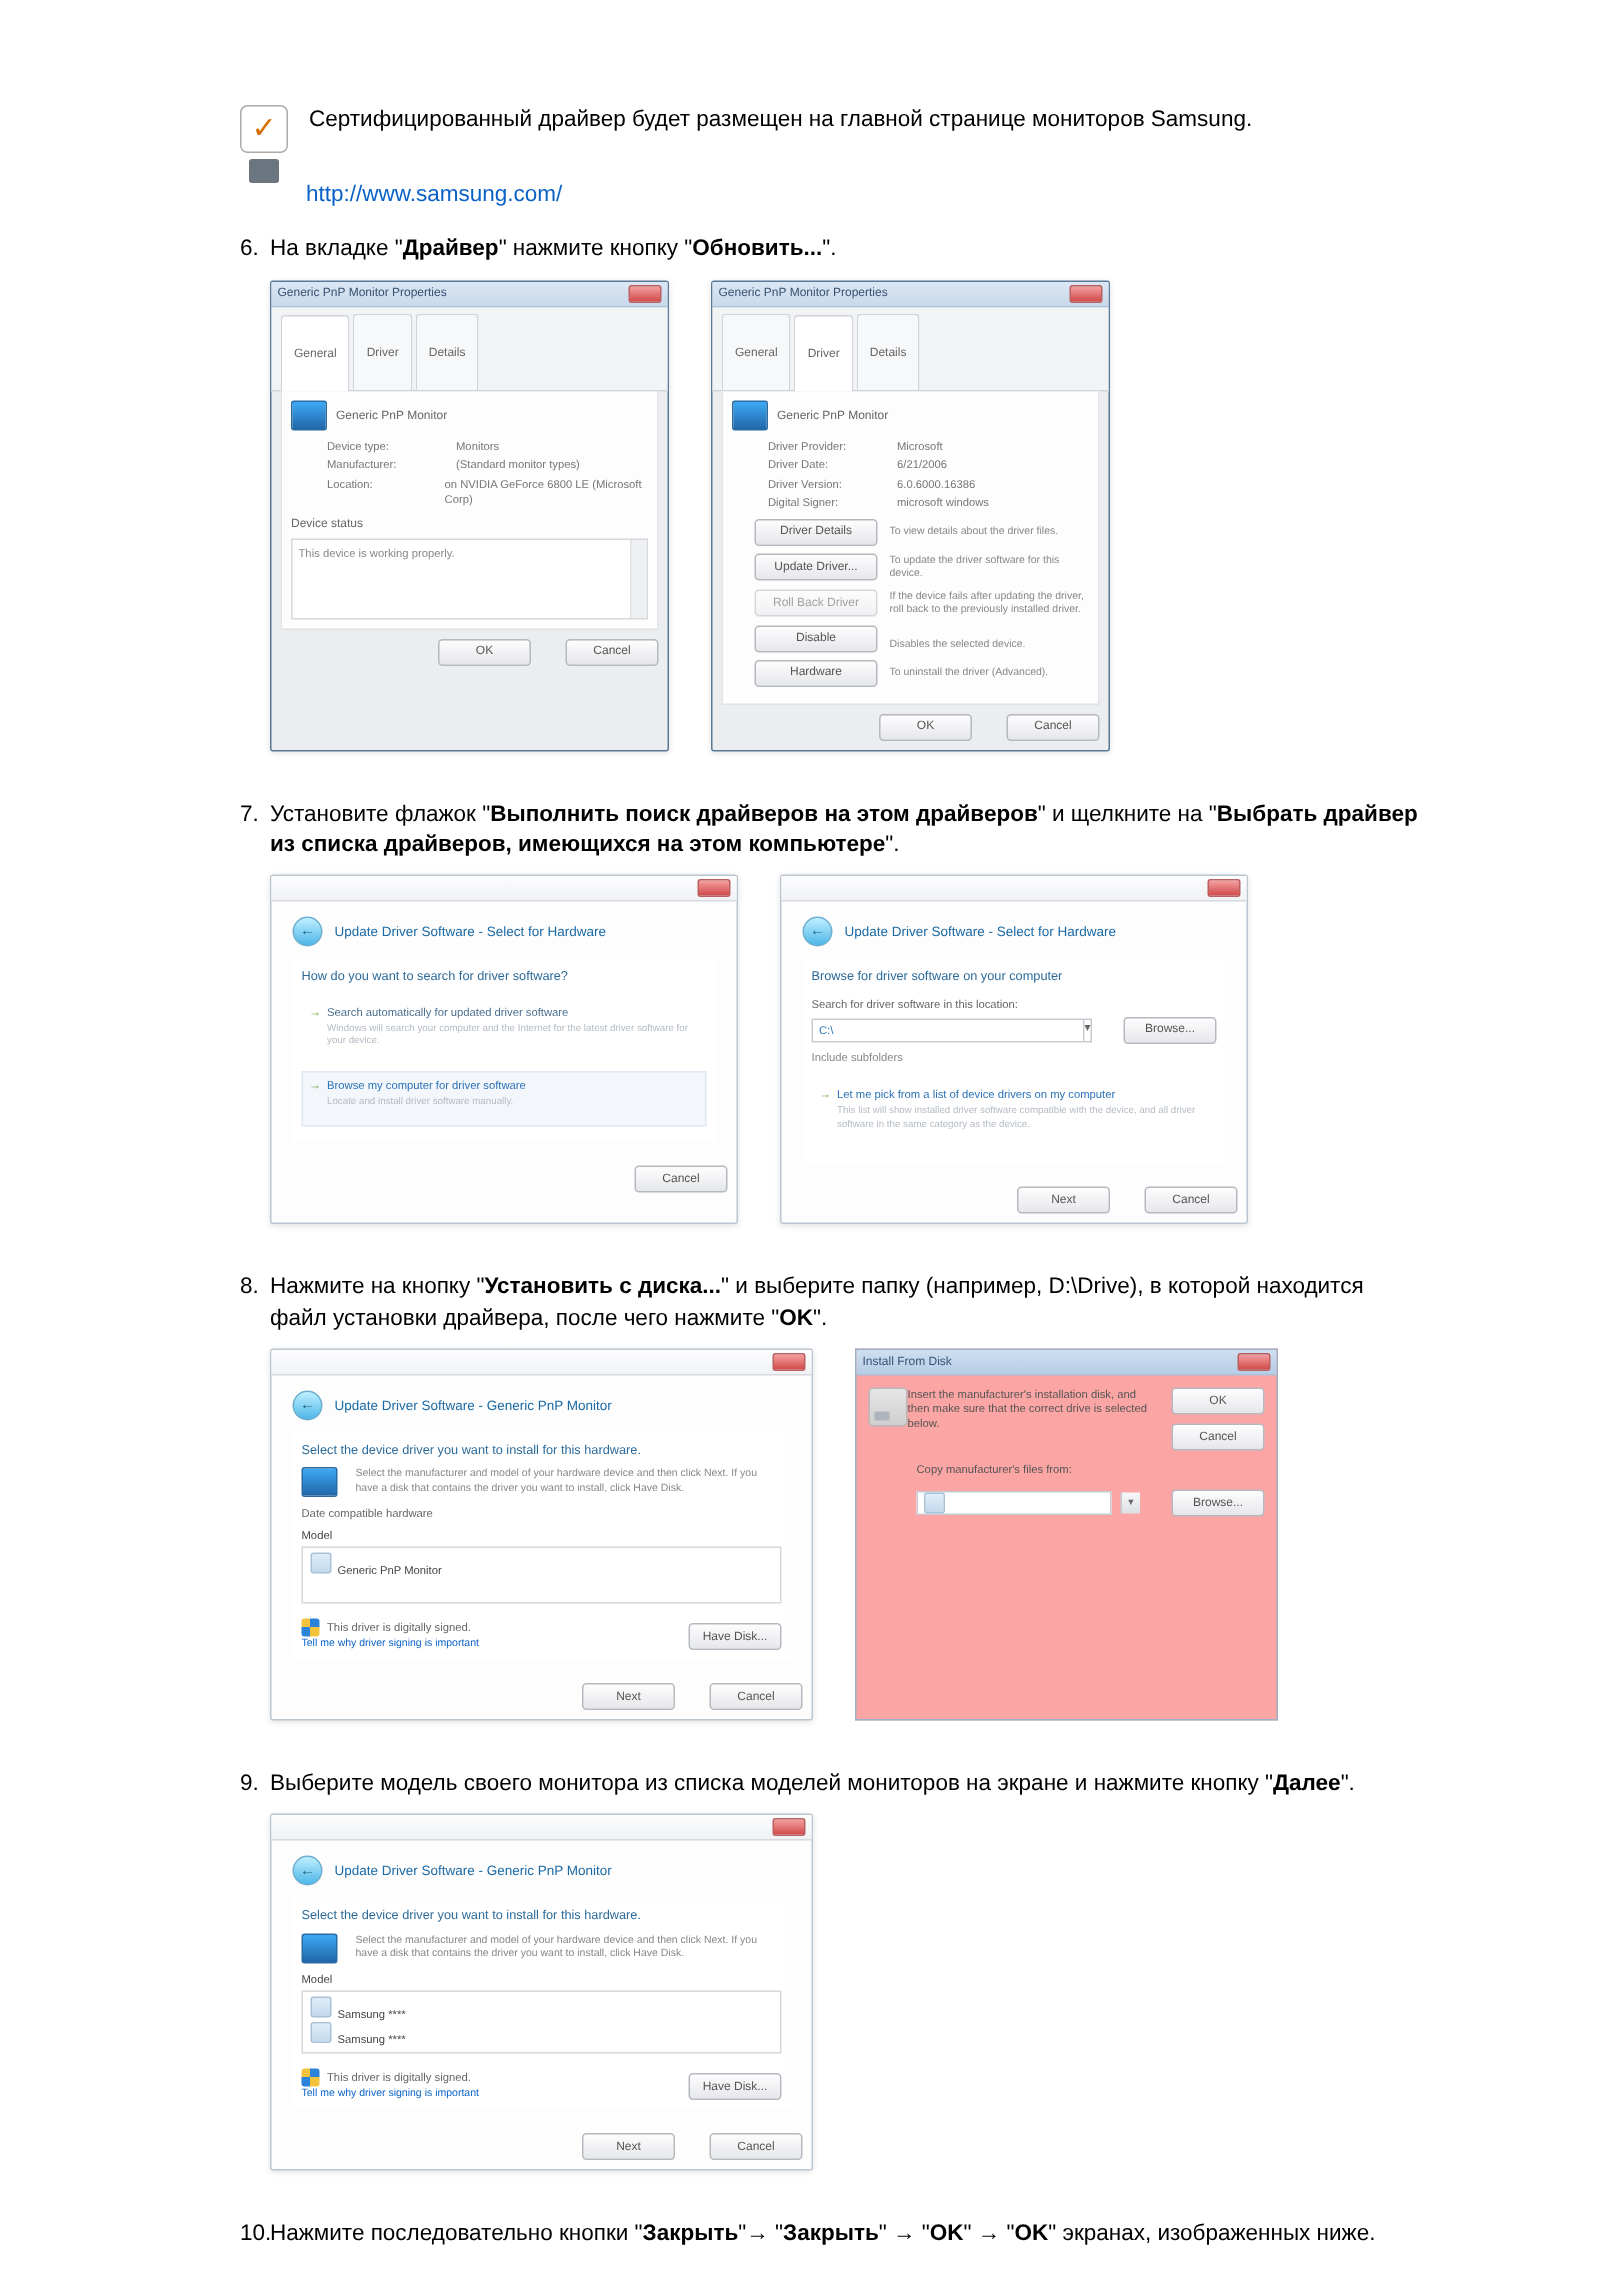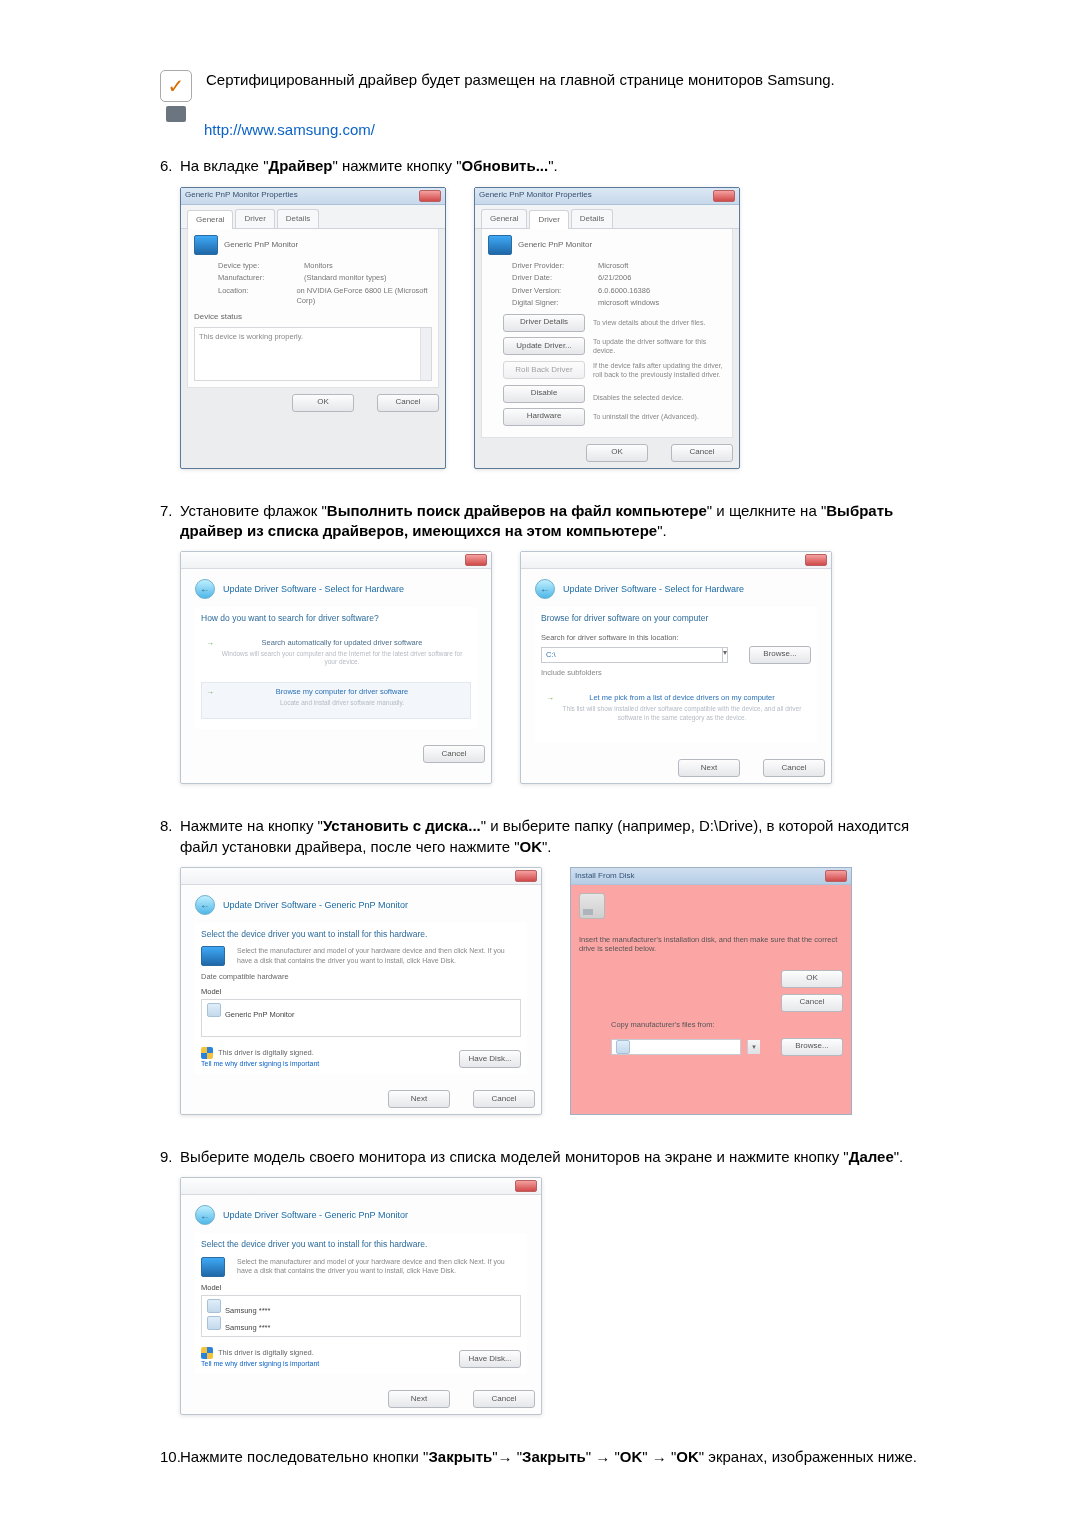--- a/index.html
+++ b/index.html
@@ -126,21 +126,21 @@
   .winbtns span.close { background: linear-gradient(#f5a0a0,#d14a4a); }
 
   .tabs {
     display: flex;
     padding: 4px 6px 0 6px;
     gap: 2px;
     background: #f2f3f5;
     border-bottom: 1px solid #d0d4da;
   }
   .tab {
-    padding: 4px 8px;
+    padding: 20px 8px;
     background: #f7f8fa;
     border: 1px solid #d0d4da;
     border-bottom: none;
     border-radius: 3px 3px 0 0;
   }
   .tab.active {
     background: #fff;
     position: relative;
     top: 1px;
   }
@@ -239,21 +239,20 @@
   }
 
   .option {
     padding: 4px 4px 10px 16px;
     margin: 4px 0;
     border: 1px solid transparent;
     background: #fff;
     font-size: 7.5px;
     color: #4b6f8e;
     position: relative;
-    text-align: center;
   }
   .option.hl {
     background: #f3f6fb;
     border-color: #e2e8f2;
   }
   .option::before {
     content: "→";
     position: absolute;
     left: 4px;
     top: 4px;
@@ -291,22 +290,21 @@
     border: 1px solid #9cb0c6;
     font-size: 8px;
   }
   .small-dialog .titlebar {
     background: linear-gradient(#cfdff0,#b6cde5);
     color: #355477;
   }
   .sd-body {
     padding: 8px;
     display: flex;
-    gap: 16px;
-    flex-direction: column;
+    gap: 0;
   }
   .disk-icon {
     width: 24px; height: 24px;
     background: linear-gradient(#e6e6e6,#cfcfcf);
     border: 1px solid #b8b8b8;
     border-radius: 3px;
     flex-shrink: 0;
     position: relative;
   }
   .disk-icon::after {
@@ -472,21 +470,21 @@
             <div class="btn">OK</div>
             <div class="btn">Cancel</div>
           </div>
         </div>
       </div>
     </li>
 
     <li style="margin-top:32px;">
       <div class="step-label">
         <div class="step-text">
-          <span>Установите флажок "</span><b>Выполнить поиск драйверов на файл компьютере</b><span>" и щелкните на "</span><b>Выбрать драйвер из списка драйверов, имеющихся на этом компьютере</b><span>".</span>
+          <span>Установите флажок "</span><b>Выполнить поиск драйверов на этом драйверов</b><span>" и щелкните на "</span><b>Выбрать драйвер из списка драйверов, имеющихся на этом компьютере</b><span>".</span>
         </div>
       </div>
 
       <div class="shot-row">
 
         <div class="dialog wizard" style="width:310px">
           <div class="titlebar">
             <span></span>
             <div class="winbtns">
                 <span class="close"></span>

